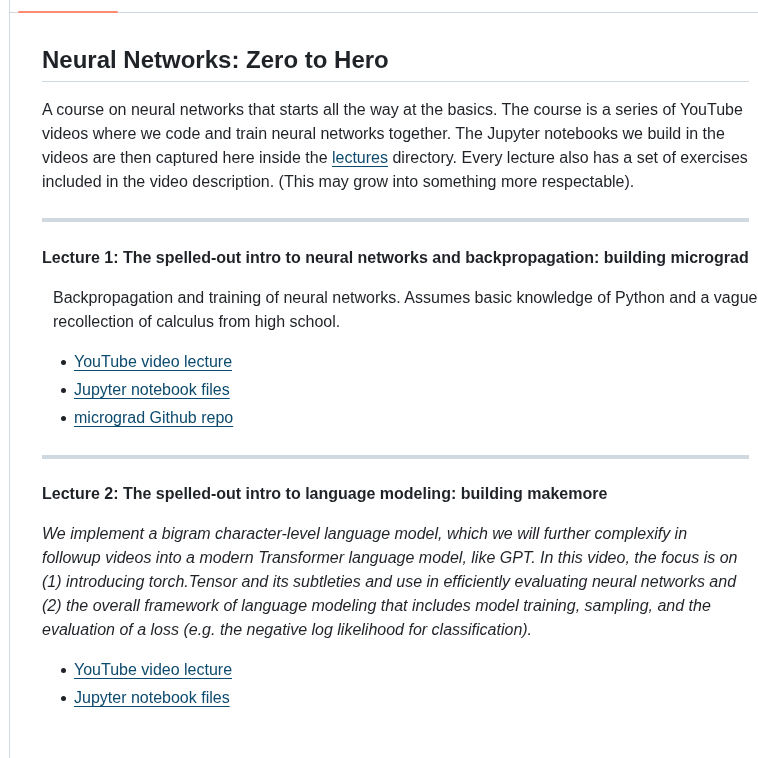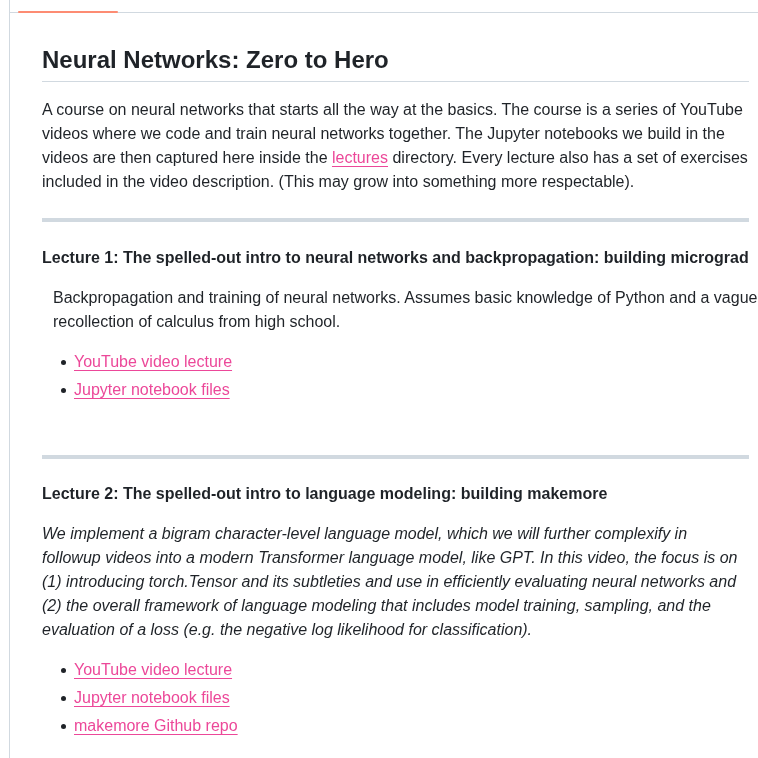--- a/index.html
+++ b/index.html
@@ -50,21 +50,21 @@
       padding-bottom: 6px;
       border-bottom: 1px solid #d1d9e0;
       color: #1f2328;
     }
     p, li {
       font-size: 16px;
       line-height: 24px;
       color: #1f2328;
     }
     a {
-      color: #ec4899;
+      color: #0c4a6e;
       text-decoration: underline;
       text-underline-offset: 3px;
       text-decoration-thickness: 1px;
     }
     .intro { position: absolute; top: 98px; left: 0; width: 707px; }
     hr.sep {
       position: absolute;
       left: 0;
       width: 707px;
       height: 4px;
@@ -120,25 +120,25 @@
 
     <p class="intro"><span>A course on neural networks that starts all the way at the basics. The course is a series of YouTube videos where we code and train neural networks together. The Jupyter notebooks we build in the videos are then captured here inside the </span><a href="#">lectures</a><span> directory. Every lecture also has a set of exercises included in the video description. (This may grow into something more respectable).</span></p>
 
     <hr class="sep hr1">
 
     <h4 class="l1-title">Lecture 1: The spelled-out intro to neural networks and backpropagation: building micrograd</h4>
     <p class="l1-desc">Backpropagation and training of neural networks. Assumes basic knowledge of Python and a vague recollection of calculus from high school.</p>
     <ul class="l1-links">
       <li><a href="#">YouTube video lecture</a></li>
       <li><a href="#">Jupyter notebook files</a></li>
+      <li><a href="#">micrograd Github repo</a></li>
     </ul>
 
     <hr class="sep hr2">
 
     <h4 class="l2-title">Lecture 2: The spelled-out intro to language modeling: building makemore</h4>
     <p class="l2-desc">We implement a bigram character-level language model, which we will further complexify in followup videos into a modern Transformer language model, like GPT. In this video, the focus is on (1) introducing torch.Tensor and its subtleties and use in efficiently evaluating neural networks and (2) the overall framework of language modeling that includes model training, sampling, and the evaluation of a loss (e.g. the negative log likelihood for classification).</p>
     <ul class="l2-links">
       <li><a href="#">YouTube video lecture</a></li>
       <li><a href="#">Jupyter notebook files</a></li>
-      <li><a href="#">makemore Github repo</a></li>
     </ul>
   </div>
 </div>
 
 </body></html>

